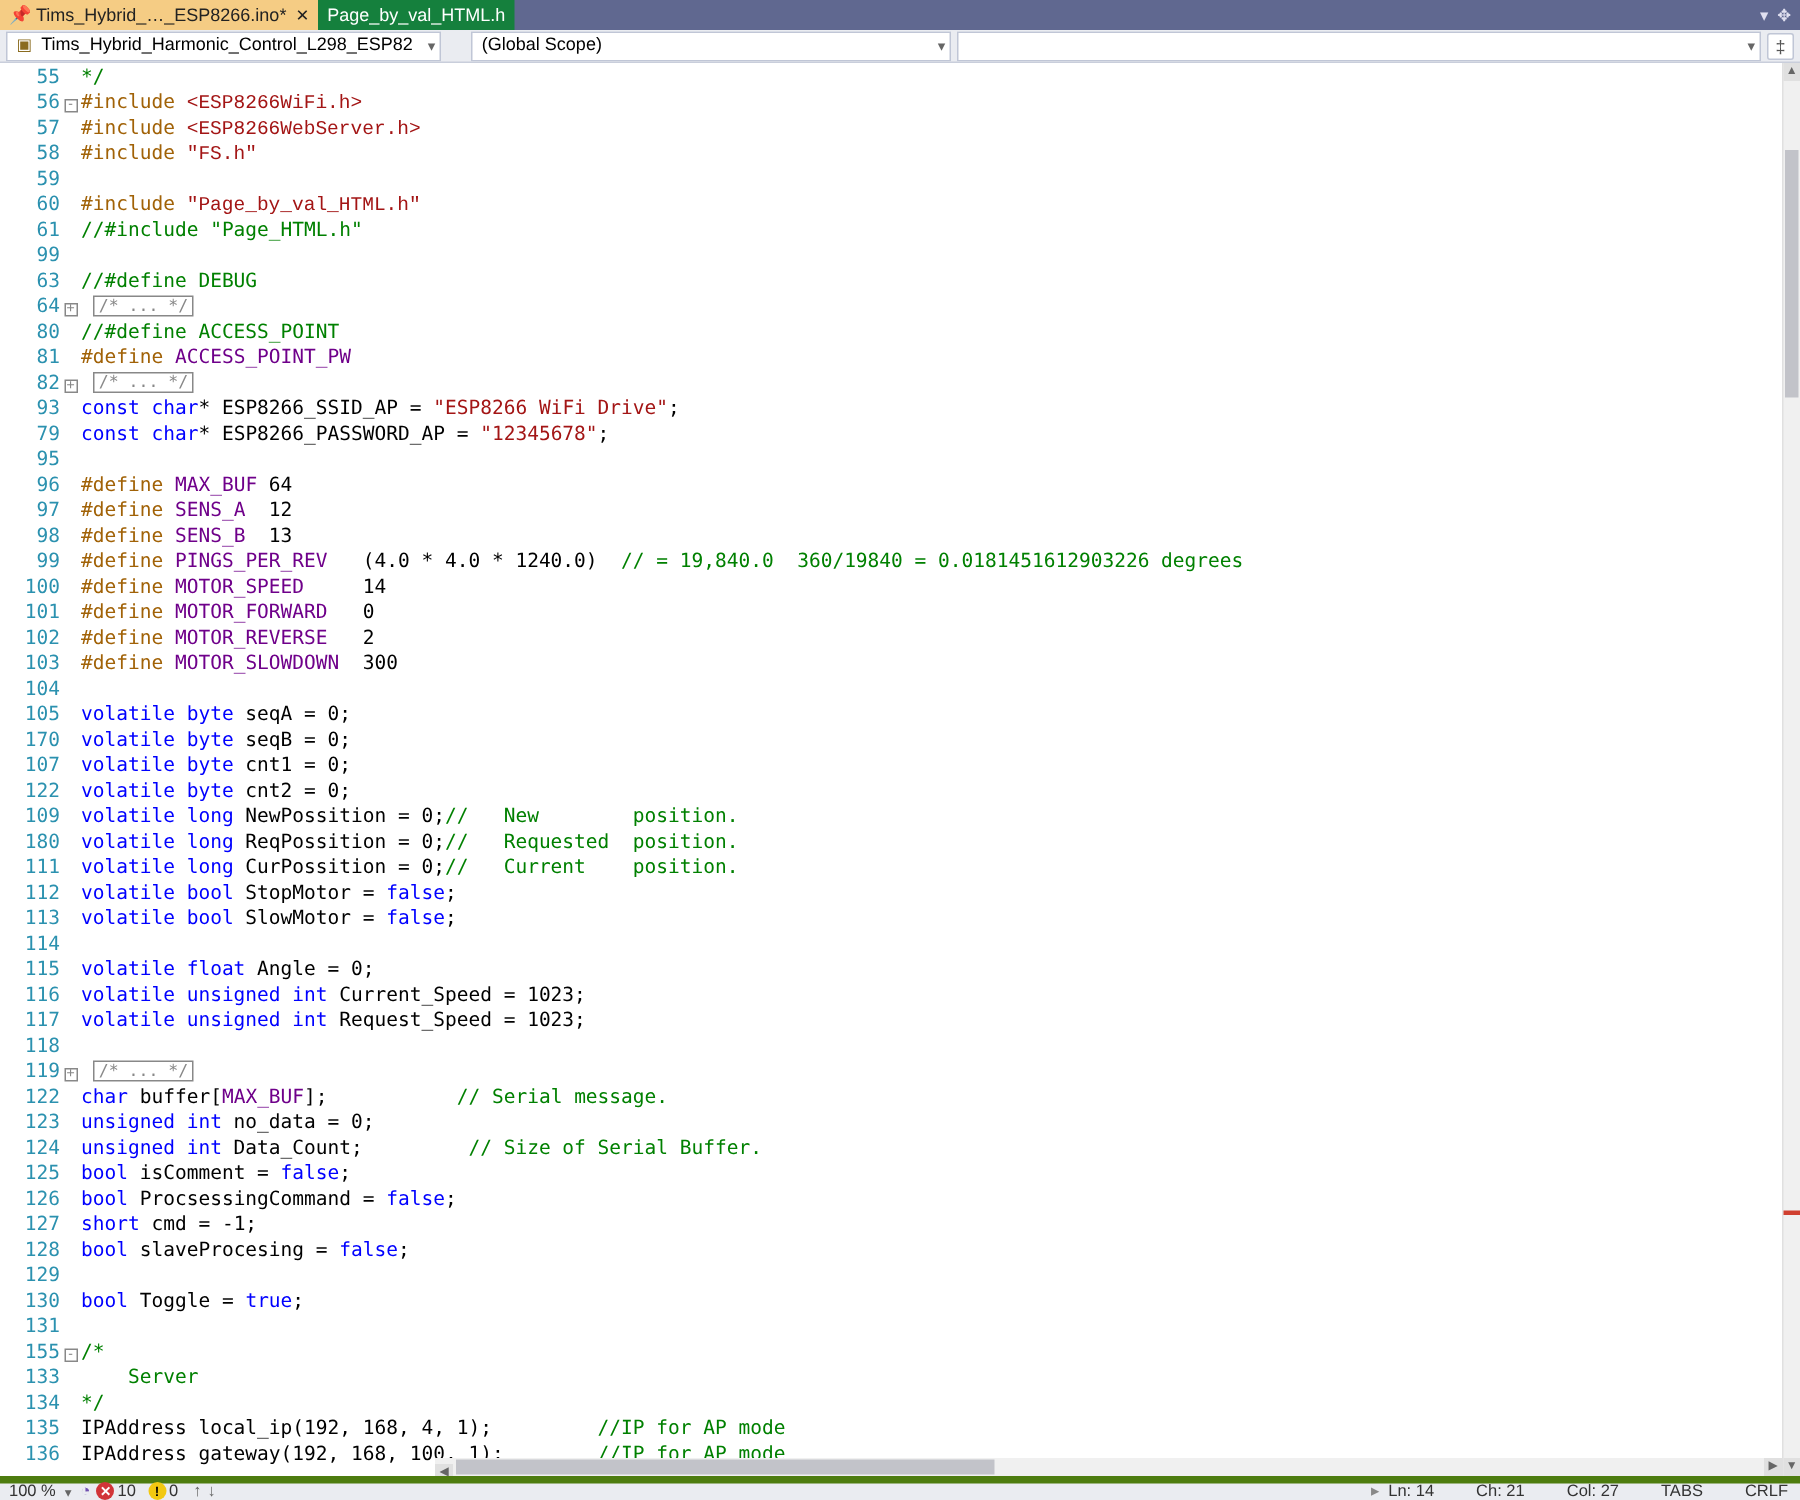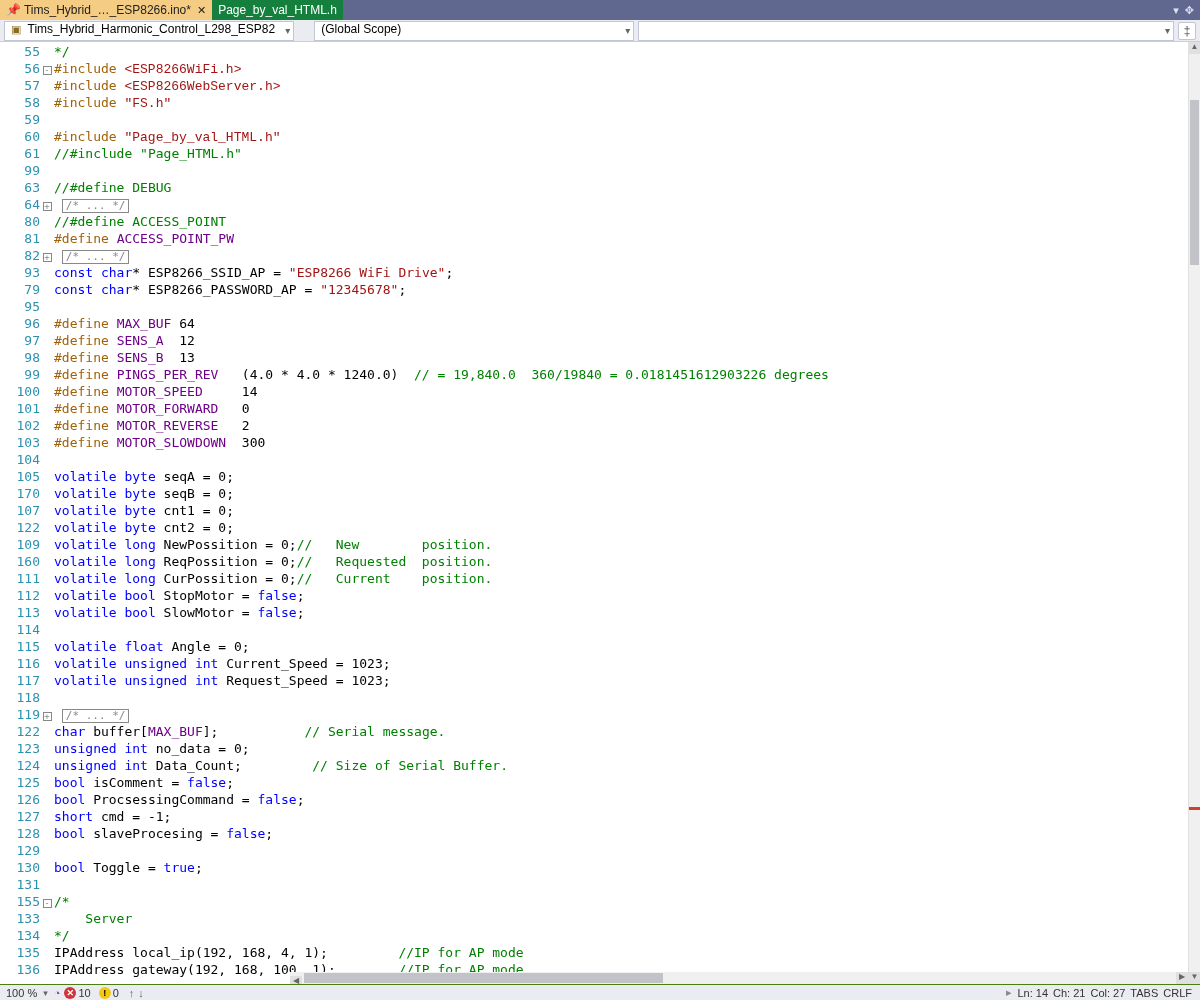--- a/index.html
+++ b/index.html
@@ -27,27 +27,27 @@
   .incfile{color:#a31515;font-family:Liberation Mono, monospace;}
   .grn{color:#008000;}
   .mac{color:#6f008a;margin-top:35px;}
   .foldbox{display:inline-block;border:1px solid #888;color:#888;padding:0 3px;font-size:11px;height:14px;line-height:12px;vertical-align:middle;}
   .vscroll{position:absolute;right:0;top:42px;bottom:16px;width:12px;background:#f0f0f0;border-left:1px solid #e0e0e0;}
   .vscroll .up,.vscroll .down{height:12px;background:#e0e0e0;text-align:center;font-size:8px;color:#666;}
   .vscroll .down{position:absolute;bottom:0;left:0;right:0;}
   .vscroll .track{position:absolute;top:12px;bottom:12px;left:0;right:0;}
   .vscroll .thumb{position:absolute;left:1px;right:1px;top:5%;height:18%;background:#c2c3c9;}
   .vscroll .mark{position:absolute;left:0;right:0;height:3px;}
-  .status{position:absolute;bottom:0;left:0;right:0;height:16px;background:#eaecf1;border-top:1px solid #4d7c0f;display:flex;align-items:center;font-size:11px;color:#333;margin-top:37px;}
+  .status{position:absolute;bottom:0;left:0;right:0;height:16px;background:#eaecf1;border-top:5px solid #4d7c0f;display:flex;align-items:flex-end;font-size:11px;color:#333;margin-top:37px;}
   .status .zoom{padding:0 6px;}
   .status .icon{display:inline-flex;align-items:center;padding:0 4px;gap:2px;}
   .status .flex{flex:1;}
   .status .nav-small{display:flex;gap:4px;padding:0 6px;}
   .status .nav-small span{color:#666;}
-  .status .right{display:flex;gap:5px;padding-right:8px;}
+  .status .right{display:flex;gap:28px;padding-right:8px;}
   .err-badge{display:inline-block;width:12px;height:12px;border-radius:50%;color:#fff;font-size:9px;line-height:12px;text-align:center;font-weight:bold;}
   .hscroll{position:absolute;bottom:16px;left:290px;right:12px;height:12px;background:#f0f0f0;}
   .hscroll .left,.hscroll .right{width:12px;height:12px;text-align:center;font-size:8px;color:#666;background:#e0e0e0;display:inline-block;}
   .hscroll .right{float:right;}
   .hscroll .thumb{position:absolute;left:14px;width:40%;top:1px;bottom:1px;background:#c2c3c9;}
   .iconfile{color:#8a6b1f;font-size:11px;margin-right:3px;}
 </style>
 </head>
 <body>
 
@@ -111,21 +111,21 @@
       <span class="ln">100</span>
       <span class="ln">101</span>
       <span class="ln">102</span>
       <span class="ln">103</span>
       <span class="ln">104</span>
       <span class="ln">105</span>
       <span class="ln">170</span>
       <span class="ln">107</span>
       <span class="ln">122</span>
       <span class="ln">109</span>
-      <span class="ln">160</span>
+      <span class="ln">180</span>
       <span class="ln">111</span>
       <span class="ln">112</span>
       <span class="ln">113</span>
       <span class="ln">114</span>
       <span class="ln">115</span>
       <span class="ln">116</span>
       <span class="ln">117</span>
       <span class="ln">118</span>
       <span class="ln">119</span>
       <span class="ln">122</span>

